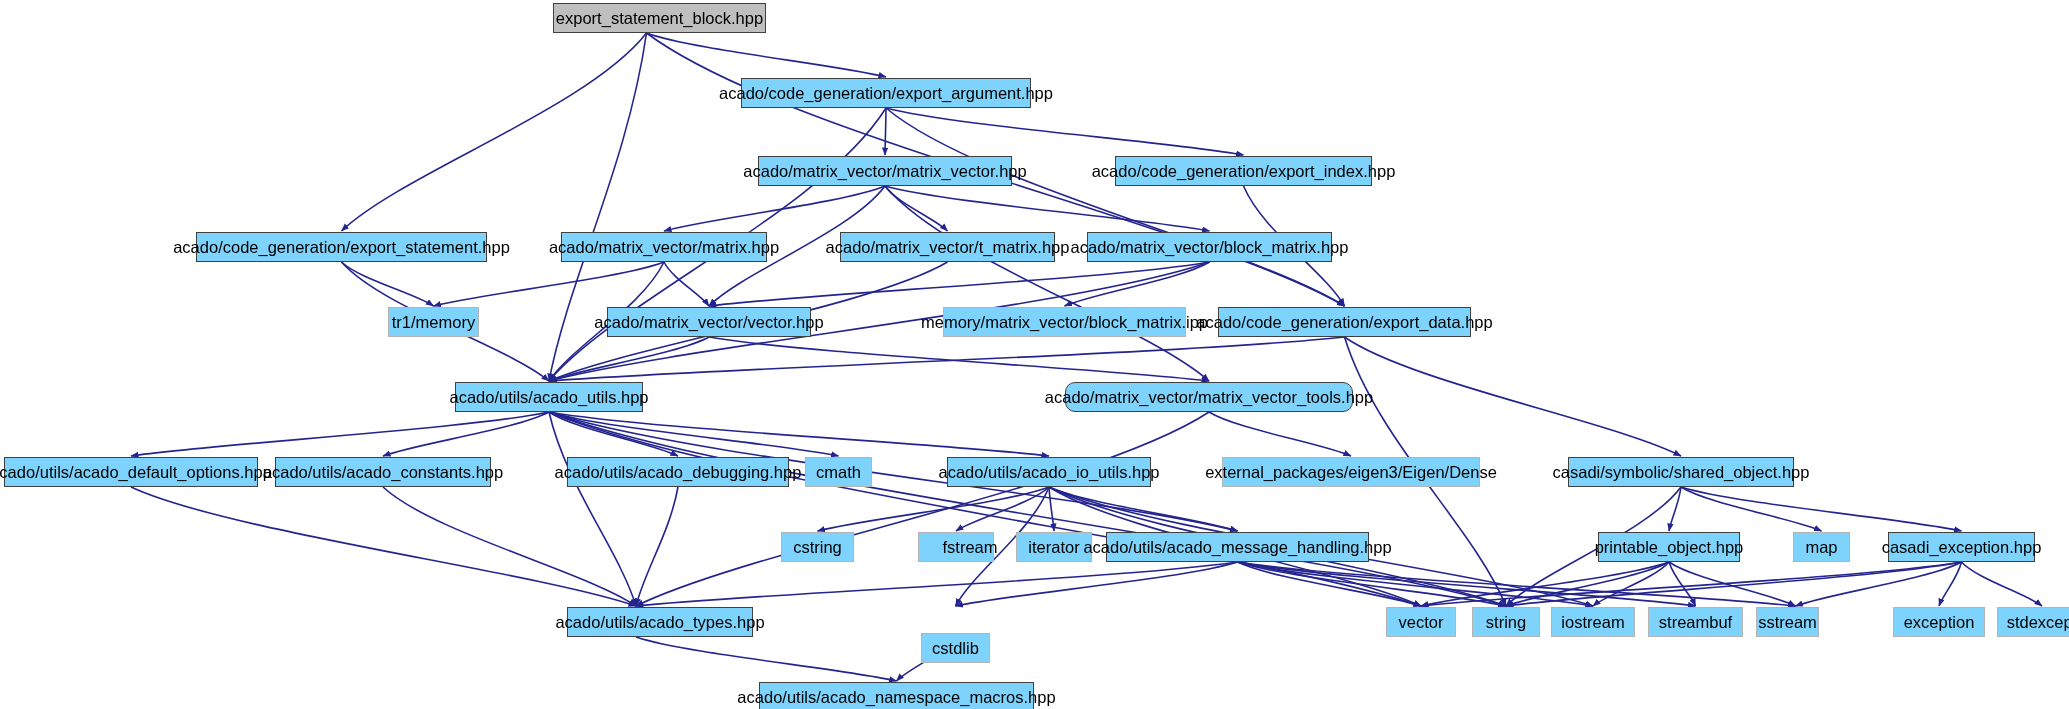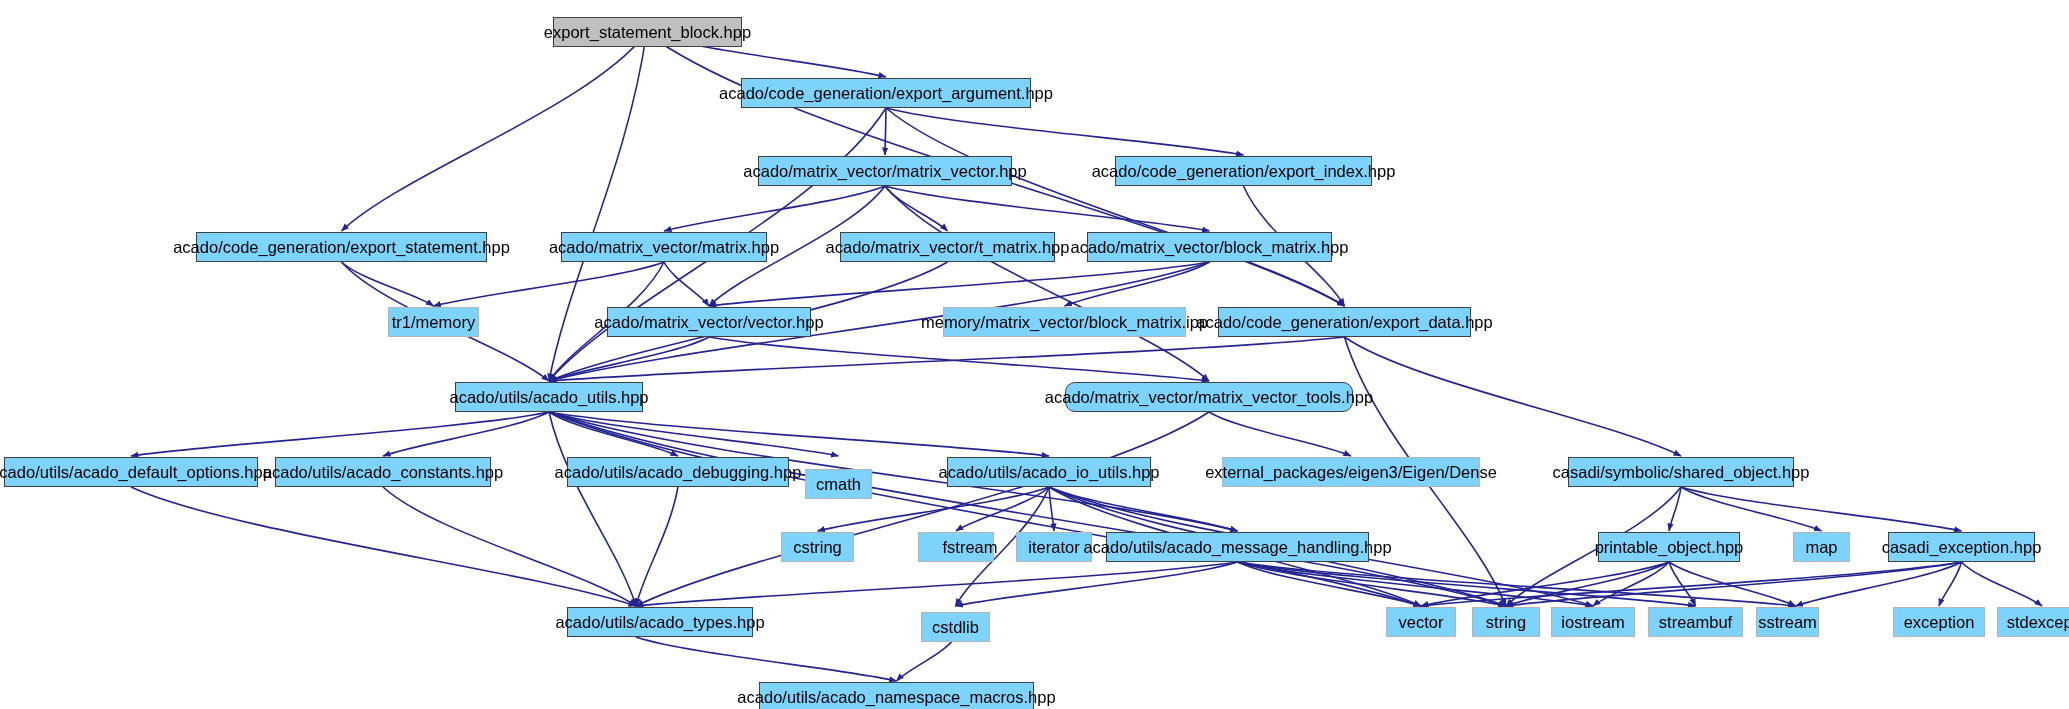--- a/index.html
+++ b/index.html
@@ -93,21 +93,21 @@
         <path d="M1961.5,562 C1957.1125,579.1 1943.6125,593.5 1939,606" marker-end="url(#ah)"></path>
         <path d="M1961.5,562 C1977.1975,579.1 2025.4975,593.5 2042,606" marker-end="url(#ah)"></path>
         <path d="M1961.5,562 C1872.6775,579.1 1599.3775,593.5 1506,606" marker-end="url(#ah)"></path>
         <path d="M1961.5,562 C1929.13,579.1 1829.5300000000002,593.5 1795.5,606" marker-end="url(#ah)"></path>
         <path d="M1961.5,562 C1856.1025,579.1 1531.8025,593.5 1421,606" marker-end="url(#ah)"></path>
         <path d="M636,637 C686.7974999999999,654.1 843.0975,668.5 896.5,681" marker-end="url(#ah)"></path>
         <path d="M955.5,637 C943.995,654.1 908.595,668.5 896.5,681" marker-end="url(#ah)"></path>
       </g>
   </svg>
   <div id="node-layer">
-      <div class="node root" style="left: 553px; top: 17px; width: 189px;">
+      <div class="node root" style="left: 553px; top: 3px; width: 213px;">
         <span>export_statement_block.hpp</span>
       </div>
       <div class="node solid" style="left: 741px; top: 78px; width: 290px;">
         <span>acado/code_generation/export_argument.hpp</span>
       </div>
       <div class="node solid" style="left: 758px; top: 156px; width: 254px;">
         <span>acado/matrix_vector/matrix_vector.hpp</span>
       </div>
       <div class="node solid" style="left: 1115px; top: 156px; width: 257px;">
         <span>acado/code_generation/export_index.hpp</span>
@@ -144,21 +144,21 @@
       </div>
       <div class="node solid" style="left: 4px; top: 457px; width: 254px;">
         <span>acado/utils/acado_default_options.hpp</span>
       </div>
       <div class="node solid" style="left: 275px; top: 457px; width: 216px;">
         <span>acado/utils/acado_constants.hpp</span>
       </div>
       <div class="node solid" style="left: 567px; top: 457px; width: 222px;">
         <span>acado/utils/acado_debugging.hpp</span>
       </div>
-      <div class="node light" style="left: 805px; top: 457px; width: 67px; margin-top: 12px;">
+      <div class="node light" style="left: 805px; top: 457px; width: 67px;">
         <span>cmath</span>
       </div>
       <div class="node solid" style="left: 947px; top: 457px; width: 204px;">
         <span>acado/utils/acado_io_utils.hpp</span>
       </div>
       <div class="node light" style="left: 1222px; top: 457px; width: 258px;">
         <span>external_packages/eigen3/Eigen/Dense</span>
       </div>
       <div class="node solid" style="left: 1568px; top: 457px; width: 226px;">
         <span>casadi/symbolic/shared_object.hpp</span>
@@ -180,21 +180,21 @@
       </div>
       <div class="node light" style="left: 1793px; top: 532px; width: 57px;">
         <span>map</span>
       </div>
       <div class="node solid" style="left: 1888px; top: 532px; width: 147px;">
         <span>casadi_exception.hpp</span>
       </div>
       <div class="node solid" style="left: 543px; top: 607px; width: 186px; margin-left: 24px;">
         <span>acado/utils/acado_types.hpp</span>
       </div>
-      <div class="node light" style="left: 921px; top: 612px; width: 69px;">
+      <div class="node light" style="left: 921px; top: 633px; width: 69px;">
         <span>cstdlib</span>
       </div>
       <div class="node light" style="left: 1386px; top: 607px; width: 70px;">
         <span>vector</span>
       </div>
       <div class="node light" style="left: 1472px; top: 607px; width: 68px;">
         <span>string</span>
       </div>
       <div class="node light" style="left: 1551px; top: 607px; width: 84px;">
         <span>iostream</span>

